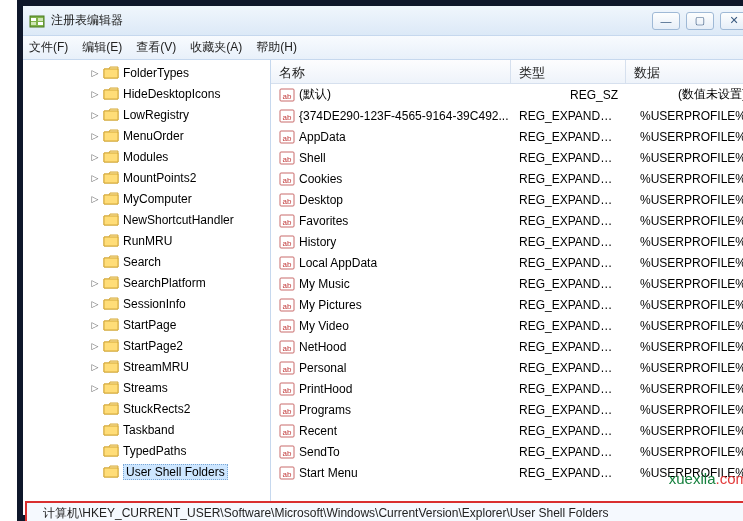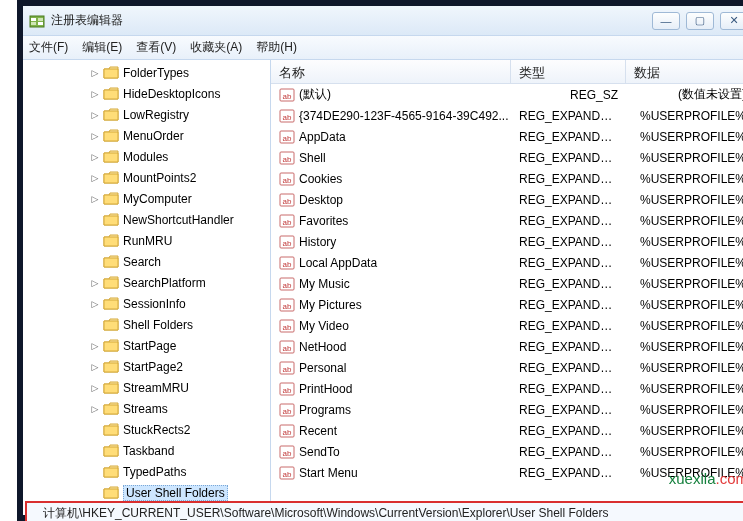--- a/index.html
+++ b/index.html
@@ -192,30 +192,20 @@
     <span class="exp">▷</span>
     <svg class="folder-icon" viewBox="0 0 16 14">
                 <path d="M1 3 L6 3 L7 1 L15 1 L15 12 L1 12 Z" fill="#ffe9a6" stroke="#d4a93a"></path>
                 <path d="M1 3 L15 3 L15 12 L1 12 Z" fill="#ffdd78" stroke="#d4a93a"></path>
               </svg>
     <span class="node-label">SessionInfo</span>
   </div>
           </li>
           <li>
             <div class="node">
-    <span class="exp"></span>
-    <svg class="folder-icon" viewBox="0 0 16 14">
-                <path d="M1 3 L6 3 L7 1 L15 1 L15 12 L1 12 Z" fill="#ffe9a6" stroke="#d4a93a"></path>
-                <path d="M1 3 L15 3 L15 12 L1 12 Z" fill="#ffdd78" stroke="#d4a93a"></path>
-              </svg>
-    <span class="node-label">Shell Folders</span>
-  </div>
-          </li>
-          <li>
-            <div class="node">
     <span class="exp">▷</span>
     <svg class="folder-icon" viewBox="0 0 16 14">
                 <path d="M1 3 L6 3 L7 1 L15 1 L15 12 L1 12 Z" fill="#ffe9a6" stroke="#d4a93a"></path>
                 <path d="M1 3 L15 3 L15 12 L1 12 Z" fill="#ffdd78" stroke="#d4a93a"></path>
               </svg>
     <span class="node-label">StartPage</span>
   </div>
           </li>
           <li>
             <div class="node">

